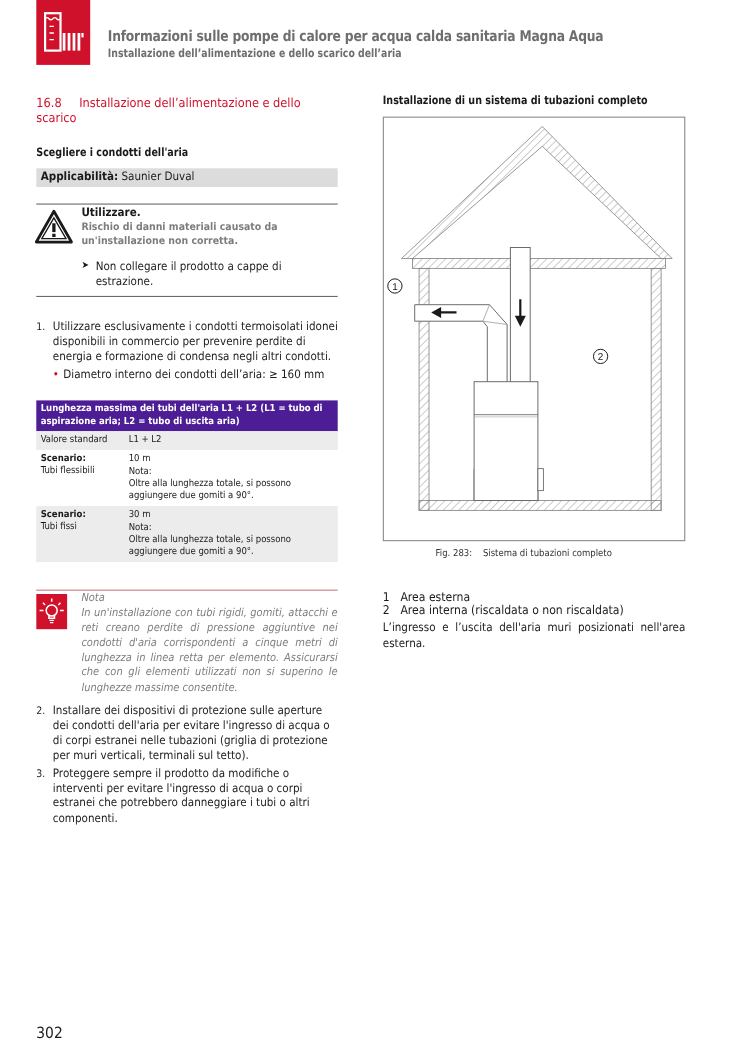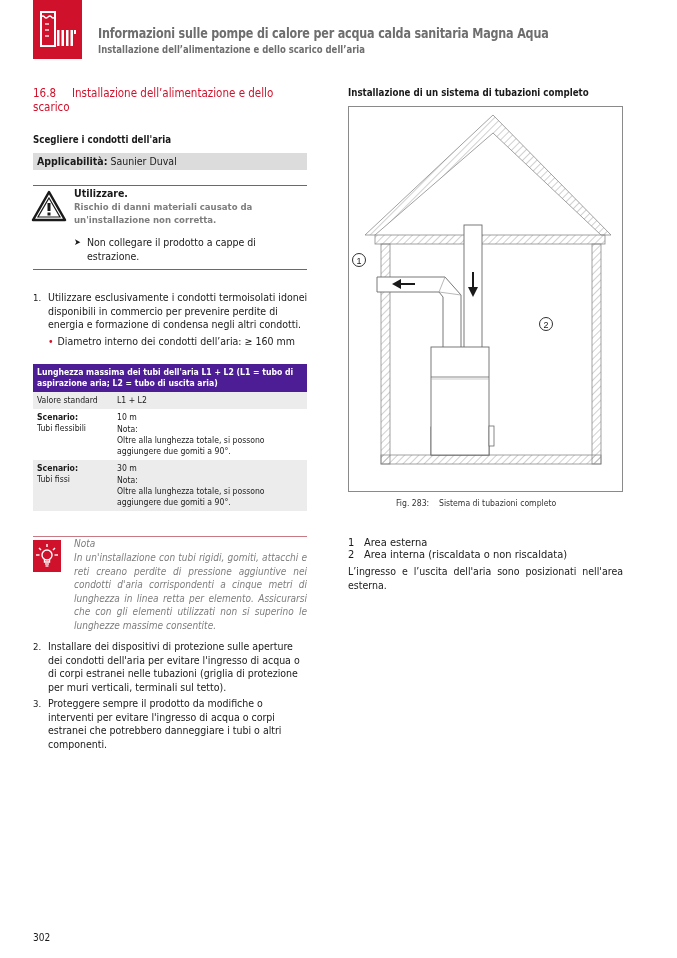--- a/index.html
+++ b/index.html
@@ -51,21 +51,21 @@
 
   
   .fig-title { left: 348px; top: 86px; font-size: 10.5px; font-weight: bold; transform: scaleX(0.92); transform-origin: left top; white-space: nowrap; }
   .fig-frame { left: 348px; top: 106px; width: 275px; height: 386px; border: 1px solid #8a8a8a; box-sizing: border-box; }
   .fig-caption { left: 348px; top: 498px; font-size: 8.6px; color: #333; }
   .fig-caption .lbl { display: inline-block; width: 43px; margin-left: 48px; }
   .legend { left: 348px; width: 260px; font-size: 11px; color: #1a1a1a; margin-top: 12px; }
   .legend .n { display: inline-block; width: 16px; }
   .right-para { left: 348px; top: 564px; width: 275px; font-size: 10.5px; line-height: 14px; text-align: justify; }
 
-  .page-num { left: 33px; top: 932px; font-size: 10px; color: #1a1a1a; }
+  .page-num { left: 33px; top: 932px; font-size: 14px; color: #1a1a1a; }
 </style>
 </head>
 <body>
 
 <div class="abs logo">
   <svg width="49" height="59" viewBox="0 0 49 59">
     <rect x="8" y="12" width="14" height="34" fill="none" stroke="#fff" stroke-width="2"></rect>
     <path d="M8 17 q2 -2 3.5 0 t3.5 0 t3.5 0 t3.5 0" fill="none" stroke="#fff" stroke-width="1.3"></path>
     <line x1="12" y1="24" x2="16" y2="24" stroke="#fff" stroke-width="1.3"></line>
     <line x1="12" y1="30" x2="16" y2="30" stroke="#fff" stroke-width="1.3"></line>
@@ -221,15 +221,15 @@
   <span class="lbl">Fig. 283:</span><span>Sistema di tubazioni completo</span>
 </div>
 
 <div class="abs legend" style="top:524px;">
   <span class="n">1</span><span>Area esterna</span>
 </div>
 <div class="abs legend" style="top:536px;">
   <span class="n">2</span><span>Area interna (riscaldata o non riscaldata)</span>
 </div>
 
-<div class="abs right-para">L’ingresso e l’uscita dell'aria sono posizionati nell'area esterna.</div>
+<div class="abs right-para">L’ingresso e l’uscita dell'aria muri posizionati nell'area esterna.</div>
 
 <div class="abs page-num">302</div>
 
 </body></html>

